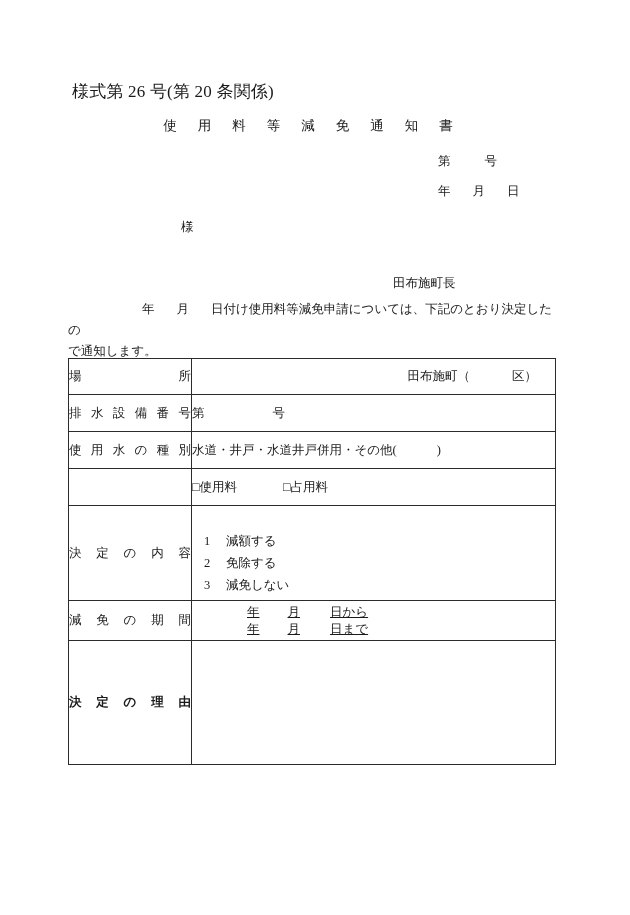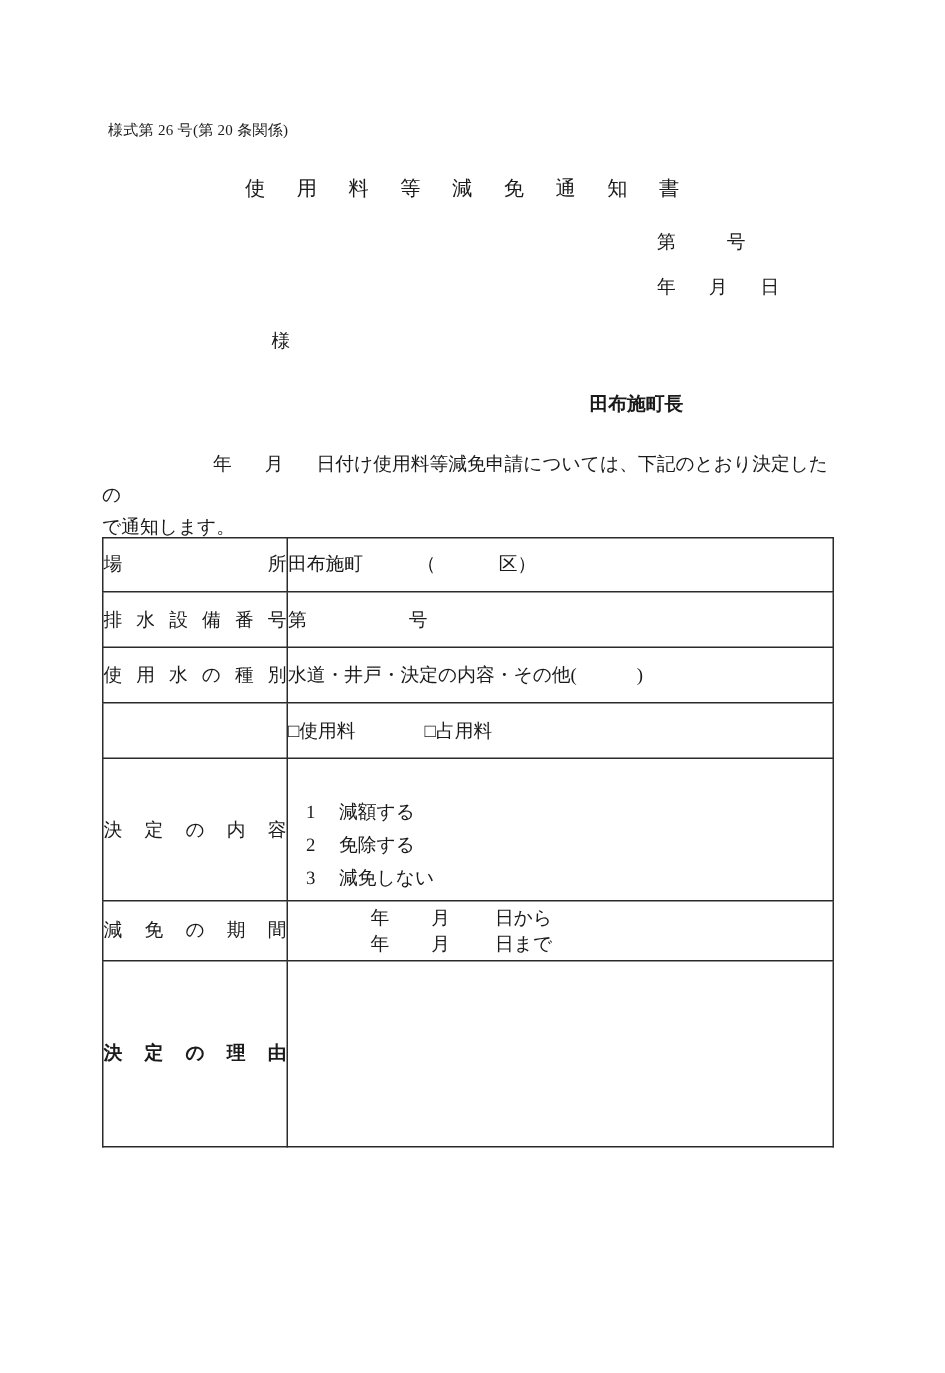--- a/index.html
+++ b/index.html
@@ -17,21 +17,21 @@
     height: 915px;
     background: #ffffff;
     overflow: hidden;
   }
 
   
   .form-number {
     position: absolute;
     left: 72px;
     top: 80px;
-    font-size: 10px;
+    font-size: 17px;
     letter-spacing: 0.2px;
     white-space: nowrap;
   }
 
   .doc-title {
     position: absolute;
     left: 0;
     top: 117px;
     width: 616px;
     text-align: center;
@@ -63,24 +63,23 @@
   .addressee {
     position: absolute;
     left: 181px;
     top: 219px;
     font-size: 12.5px;
     white-space: nowrap;
   }
   .issuer {
     position: absolute;
     left: 393px;
-    top: 261px;
-    font-size: 12.5px;
-    white-space: nowrap;
-    font-weight: bold;
+    top: 275px;
+    font-size: 12.5px;
+    white-space: nowrap;
   }
 
   .body-text {
     position: absolute;
     left: 68px;
     top: 299px;
     width: 492px;
     font-size: 12.5px;
     line-height: 21px;
   }
@@ -121,44 +120,44 @@
   .row-num   { height: 37px; }
   .row-kind  { height: 37px; }
   .row-purpose { height: 38px; }
   .row-check { height: 37px; margin-top: 47px; }
   .row-decision { height: 79px; }
   .row-period { height: 40px; }
   .row-reason { height: 124px; font-weight: bold; }
 
   .place-inner {
     display: flex;
-    justify-content: flex-start;
+    justify-content: flex-end;
     align-items: center;
     white-space: nowrap;
-    gap: 36px;
   }
   .place-inner .district { padding-right: 18px; }
   .gap-num { display: inline-block; width: 68px; }
   .gap-paren { display: inline-block; width: 42px; }
   .gap-kind { display: inline-block; width: 40px; }
   .gap-check { display: inline-block; width: 46px; }
 
   .value-indent-num { padding-left: 12px; }
   .value-indent-check { padding-left: 30px; }
 
   .decision-list {
     padding: 24px 0 4px 12px;
     line-height: 22px;
   }
   .decision-list .item { white-space: nowrap; }
   .decision-list .idx { display: inline-block; width: 22px; }
 
   .period-block {
     padding-left: 55px;
     line-height: 17px;
+    text-decoration: underline;
   }
   .period-block .line { white-space: nowrap; }
   .period-block .g1 { display: inline-block; width: 28px; }
   .period-block .g2 { display: inline-block; width: 30px; }
 
   .reason-cell { vertical-align: middle; }
 </style>
 </head>
 <body>
 
@@ -208,21 +207,21 @@
         <td class="value value-indent-num">
           <span>第</span><span class="gap-num"></span><span>号</span>
         </td>
       </tr>
 
       <tr class="row-kind">
         <td class="label">
           <span class="lbl">使用水の種別</span>
         </td>
         <td class="value">
-          <span>水道・井戸・決定の内容・その他(</span><span class="gap-kind"></span><span>)</span>
+          <span>水道・井戸・水道井戸併用・その他(</span><span class="gap-kind"></span><span>)</span>
         </td>
       </tr>
 
 
       <tr class="row-check">
         <td class="label">
           <span class="lbl"></span>
         </td>
         <td class="value value-indent-check">
           <span>□使用料</span><span class="gap-check"></span><span>□占用料</span>

